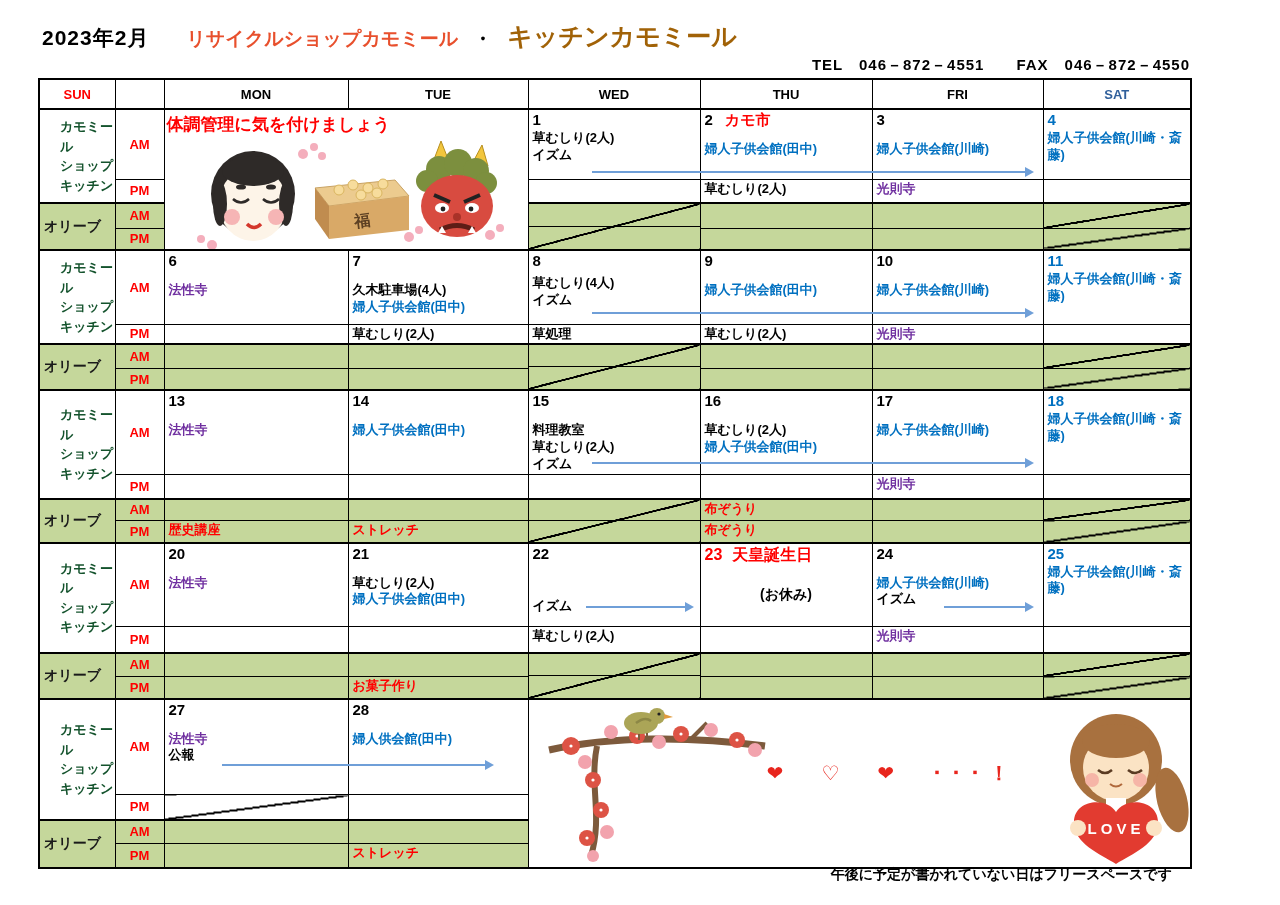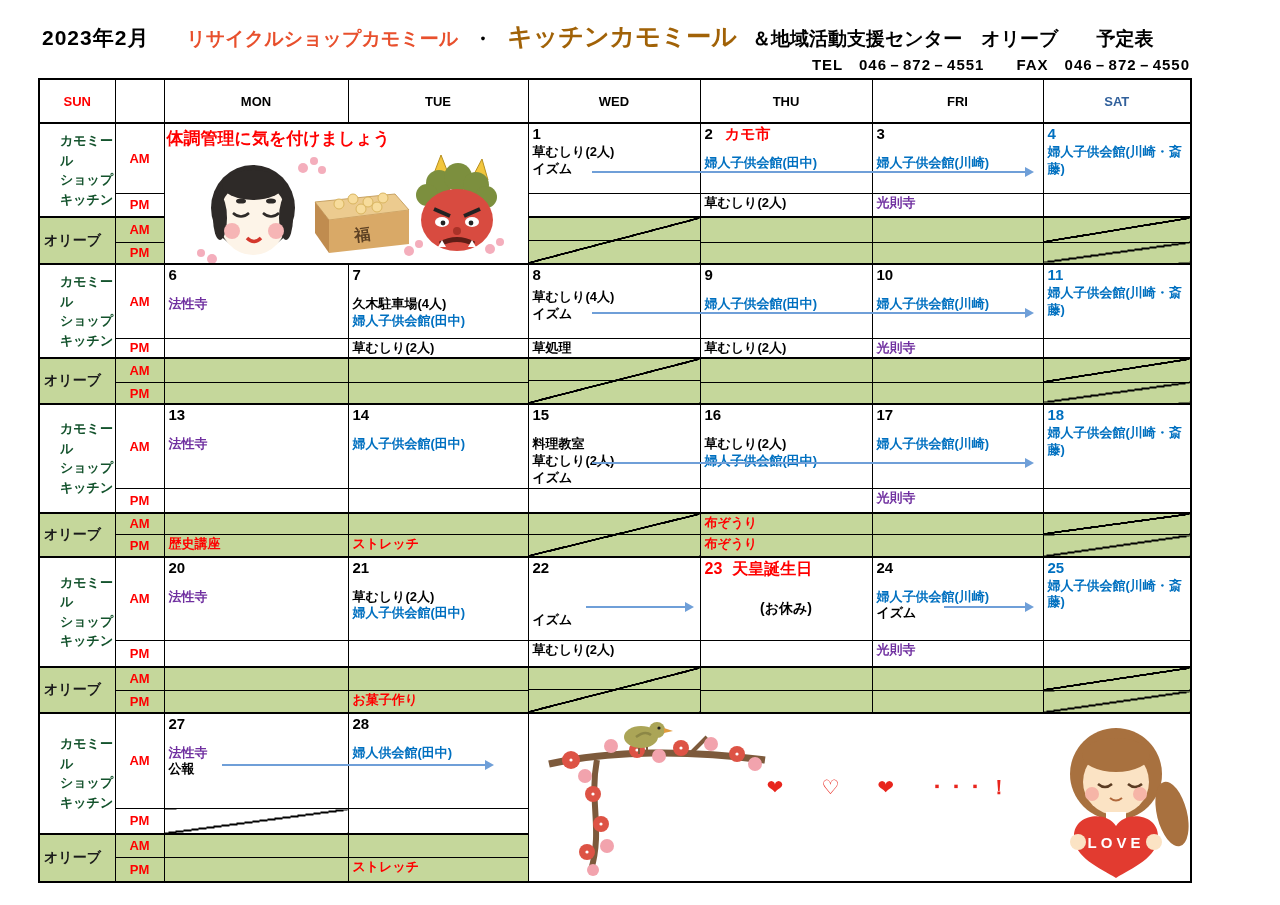--- a/index.html
+++ b/index.html
@@ -62,38 +62,37 @@
 </head>
 <body>
 
 <div class="page">
 
   <div class="titlebar">
     <span class="t-month">2023年2月</span>
     <span class="t-shop">リサイクルショップカモミール</span>
     <span class="t-dot">・</span>
     <span class="t-kitchen">キッチンカモミール</span>
-    <span class="t-rest">＆地域活動支援センター　オリーブ　　予定表</span>
   </div>
   <div class="contact">TEL　046－872－4551　　FAX　046－872－4550</div>
 
   <table class="sched">
     <colgroup>
       <col style="width:76px">
         <col style="width:49px">
         <col style="width:184px">
         <col style="width:180px">
       <col style="width:172px">
         <col style="width:172px">
         <col style="width:171px">
         <col style="width:148px">
     </colgroup>
 
     <tbody>
-        <tr style="height:44px">
+        <tr style="height:30px">
       <td class="hd hd-sun">SUN</td>
       <td class="hd"></td>
       <td class="hd">MON</td>
       <td class="hd">TUE</td>
       <td class="hd">WED</td>
       <td class="hd">THU</td>
       <td class="hd">FRI</td>
       <td class="hd hd-sat">SAT</td>
     </tr>
 
@@ -512,13 +511,14 @@
   </tbody>
     </table>
 
   <div class="arrow" style="left:592px;top:171px;width:440px;"></div>
   <div class="arrow" style="left:592px;top:312px;width:440px;"></div>
   <div class="arrow" style="left:592px;top:462px;width:440px;"></div>
   <div class="arrow" style="left:586px;top:606px;width:106px;"></div>
   <div class="arrow" style="left:944px;top:606px;width:88px;"></div>
   <div class="arrow" style="left:222px;top:764px;width:270px;"></div>
 
+  <div class="note">午後に予定が書かれていない日はフリースペースです</div>
 </div>
 
 </body></html>

